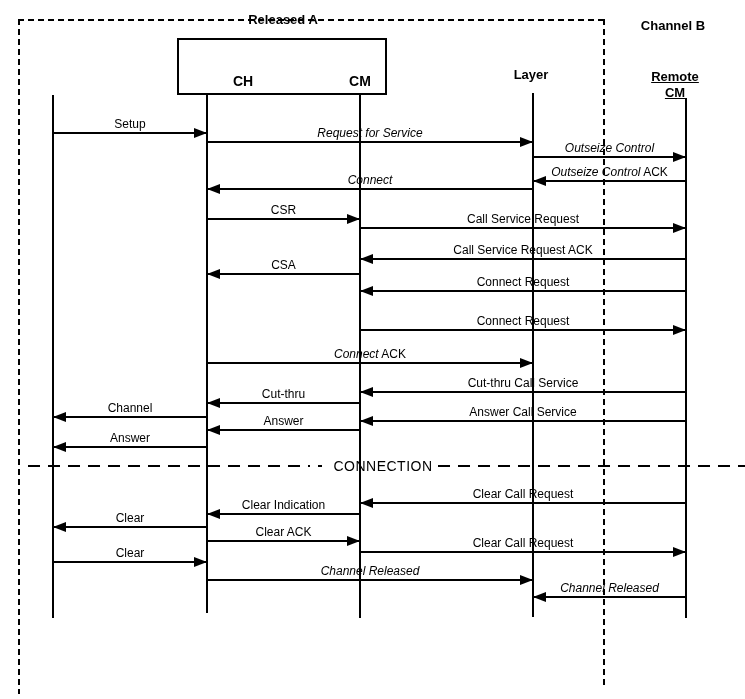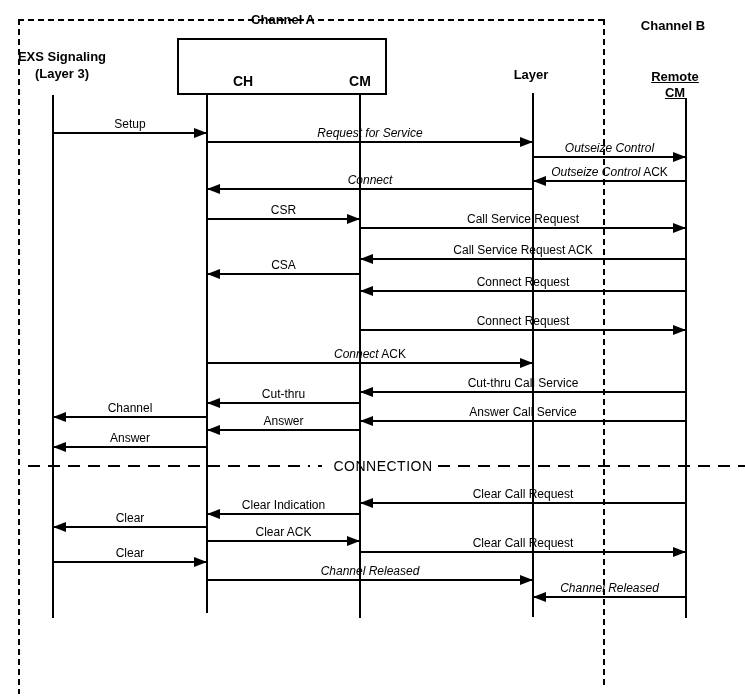--- a/index.html
+++ b/index.html
@@ -32,27 +32,23 @@
 </style>
 </head>
 <body>
 
 <div id="stage">
 
   <div class="dash-h" style="left:18px;top:19px;width:587px;"></div>
   <div class="dash-v" style="left:18px;top:19px;height:675px;"></div>
   <div class="dash-v" style="left:603px;top:19px;height:669px;"></div>
 
-  <div class="channel-label" style="left:233px;top:12px;width:100px;">Channel A</div>
+  <div class="channel-label" style="left:233px;top:12px;width:100px;">Released A</div>
   <div class="channel-label" style="left:623px;top:18px;width:100px;">Channel B</div>
 
-  <div class="hdr" style="left:7px;top:48px;width:110px;">
-    <div>EXS Signaling</div>
-    <div>(Layer 3)</div>
-  </div>
 
   <div class="box" style="left:177px;top:38px;width:206px;height:53px;">
     <div class="box-port" style="left:14px;top:33px;margin-left:32px;">CH</div>
     <div class="box-port" style="left:163px;top:33px;">CM</div>
   </div>
 
   <div class="hdr" style="left:496px;top:66px;width:70px;">Layer</div>
 
   <div class="hdr" style="left:635px;top:69px;width:80px;line-height:16px;text-decoration:underline;">
     <div>Remote</div>

